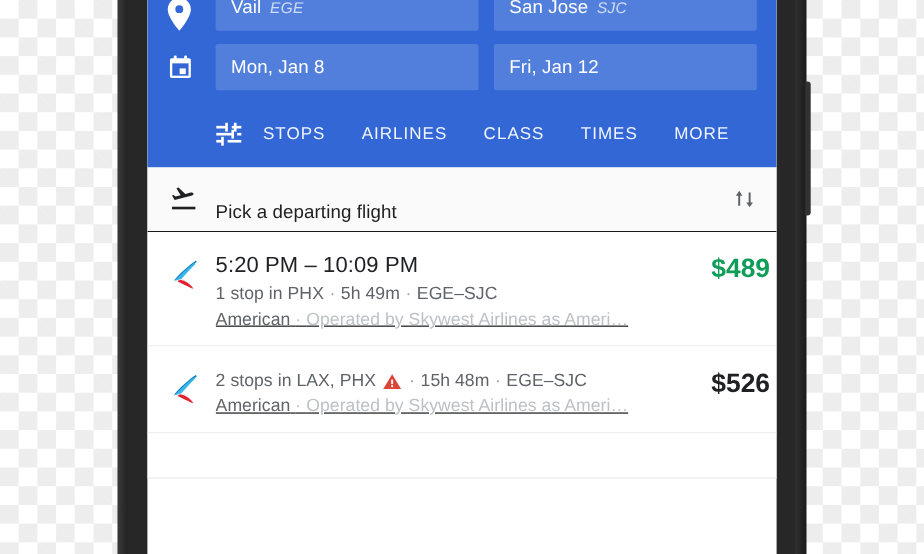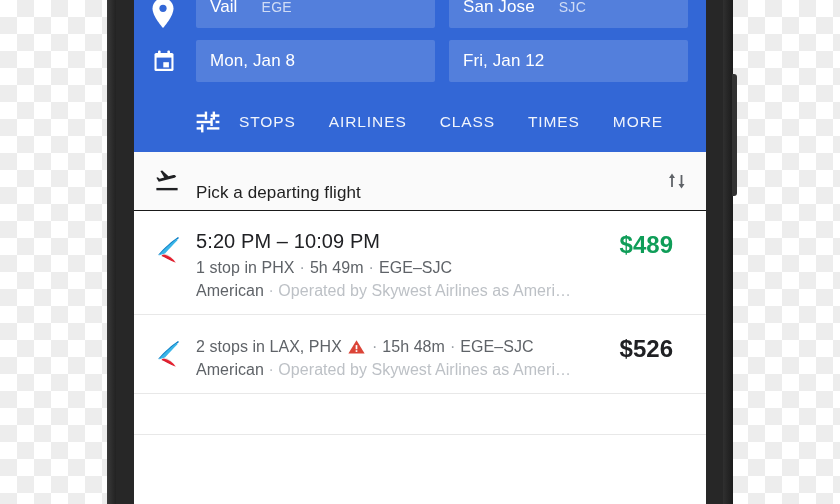--- a/index.html
+++ b/index.html
@@ -105,22 +105,23 @@
     padding-left: 14px;
     flex: 1;
     color: #fff;
     font-size: 17px;
     letter-spacing: .1px;
     box-sizing: border-box;
   }
   .field .code {
     font-size: 14px;
     color: rgba(255,255,255,0.72);
-    margin-left: 24px;
+    margin-left: 8px;
     letter-spacing: .3px;
+    font-style: italic;
   }
   .row-origin { height: 44px; align-items: flex-end; padding-bottom: 2px;}
   .row-dates  { height: 62px; }
 
   .filters {
     display: flex;
     align-items: center;
     padding: 0 0 0 18px;
     height: 60px;
     box-sizing: border-box;
@@ -162,21 +163,21 @@
   .sort-icon {
     width: 30px;
     display: flex;
     justify-content: flex-end;
     align-items: center;
   }
 
   
   .flight-row {
     display: flex;
-    padding: 18px 33px 14px 18px;
+    padding: 18px 6px 14px 18px;
     box-sizing: border-box;
     background: #fff;
     border-bottom: 1px solid #e8e8e8;
     align-items: flex-start;
   }
   .airline-logo {
     width: 44px;
     min-width: 44px;
     padding-top: 4px;
   }
@@ -205,20 +206,21 @@
   }
   .flight-detail .sep { margin: 0 5px; color: #9aa0a6; }
   .flight-carrier {
     font-size: 16px;
     margin-top: 5px;
     letter-spacing: .05px;
     white-space: nowrap;
     overflow: hidden;
     text-overflow: ellipsis;
     max-width: 440px;
+    text-decoration: underline;
   }
   .carrier-name { color: #5f6368; }
   .carrier-op { color: #bdc1c6; }
   .flight-price {
     font-size: 24px;
     font-weight: bold;
     padding-top: 2px;
     padding-left: 10px;
     white-space: nowrap;
   }

